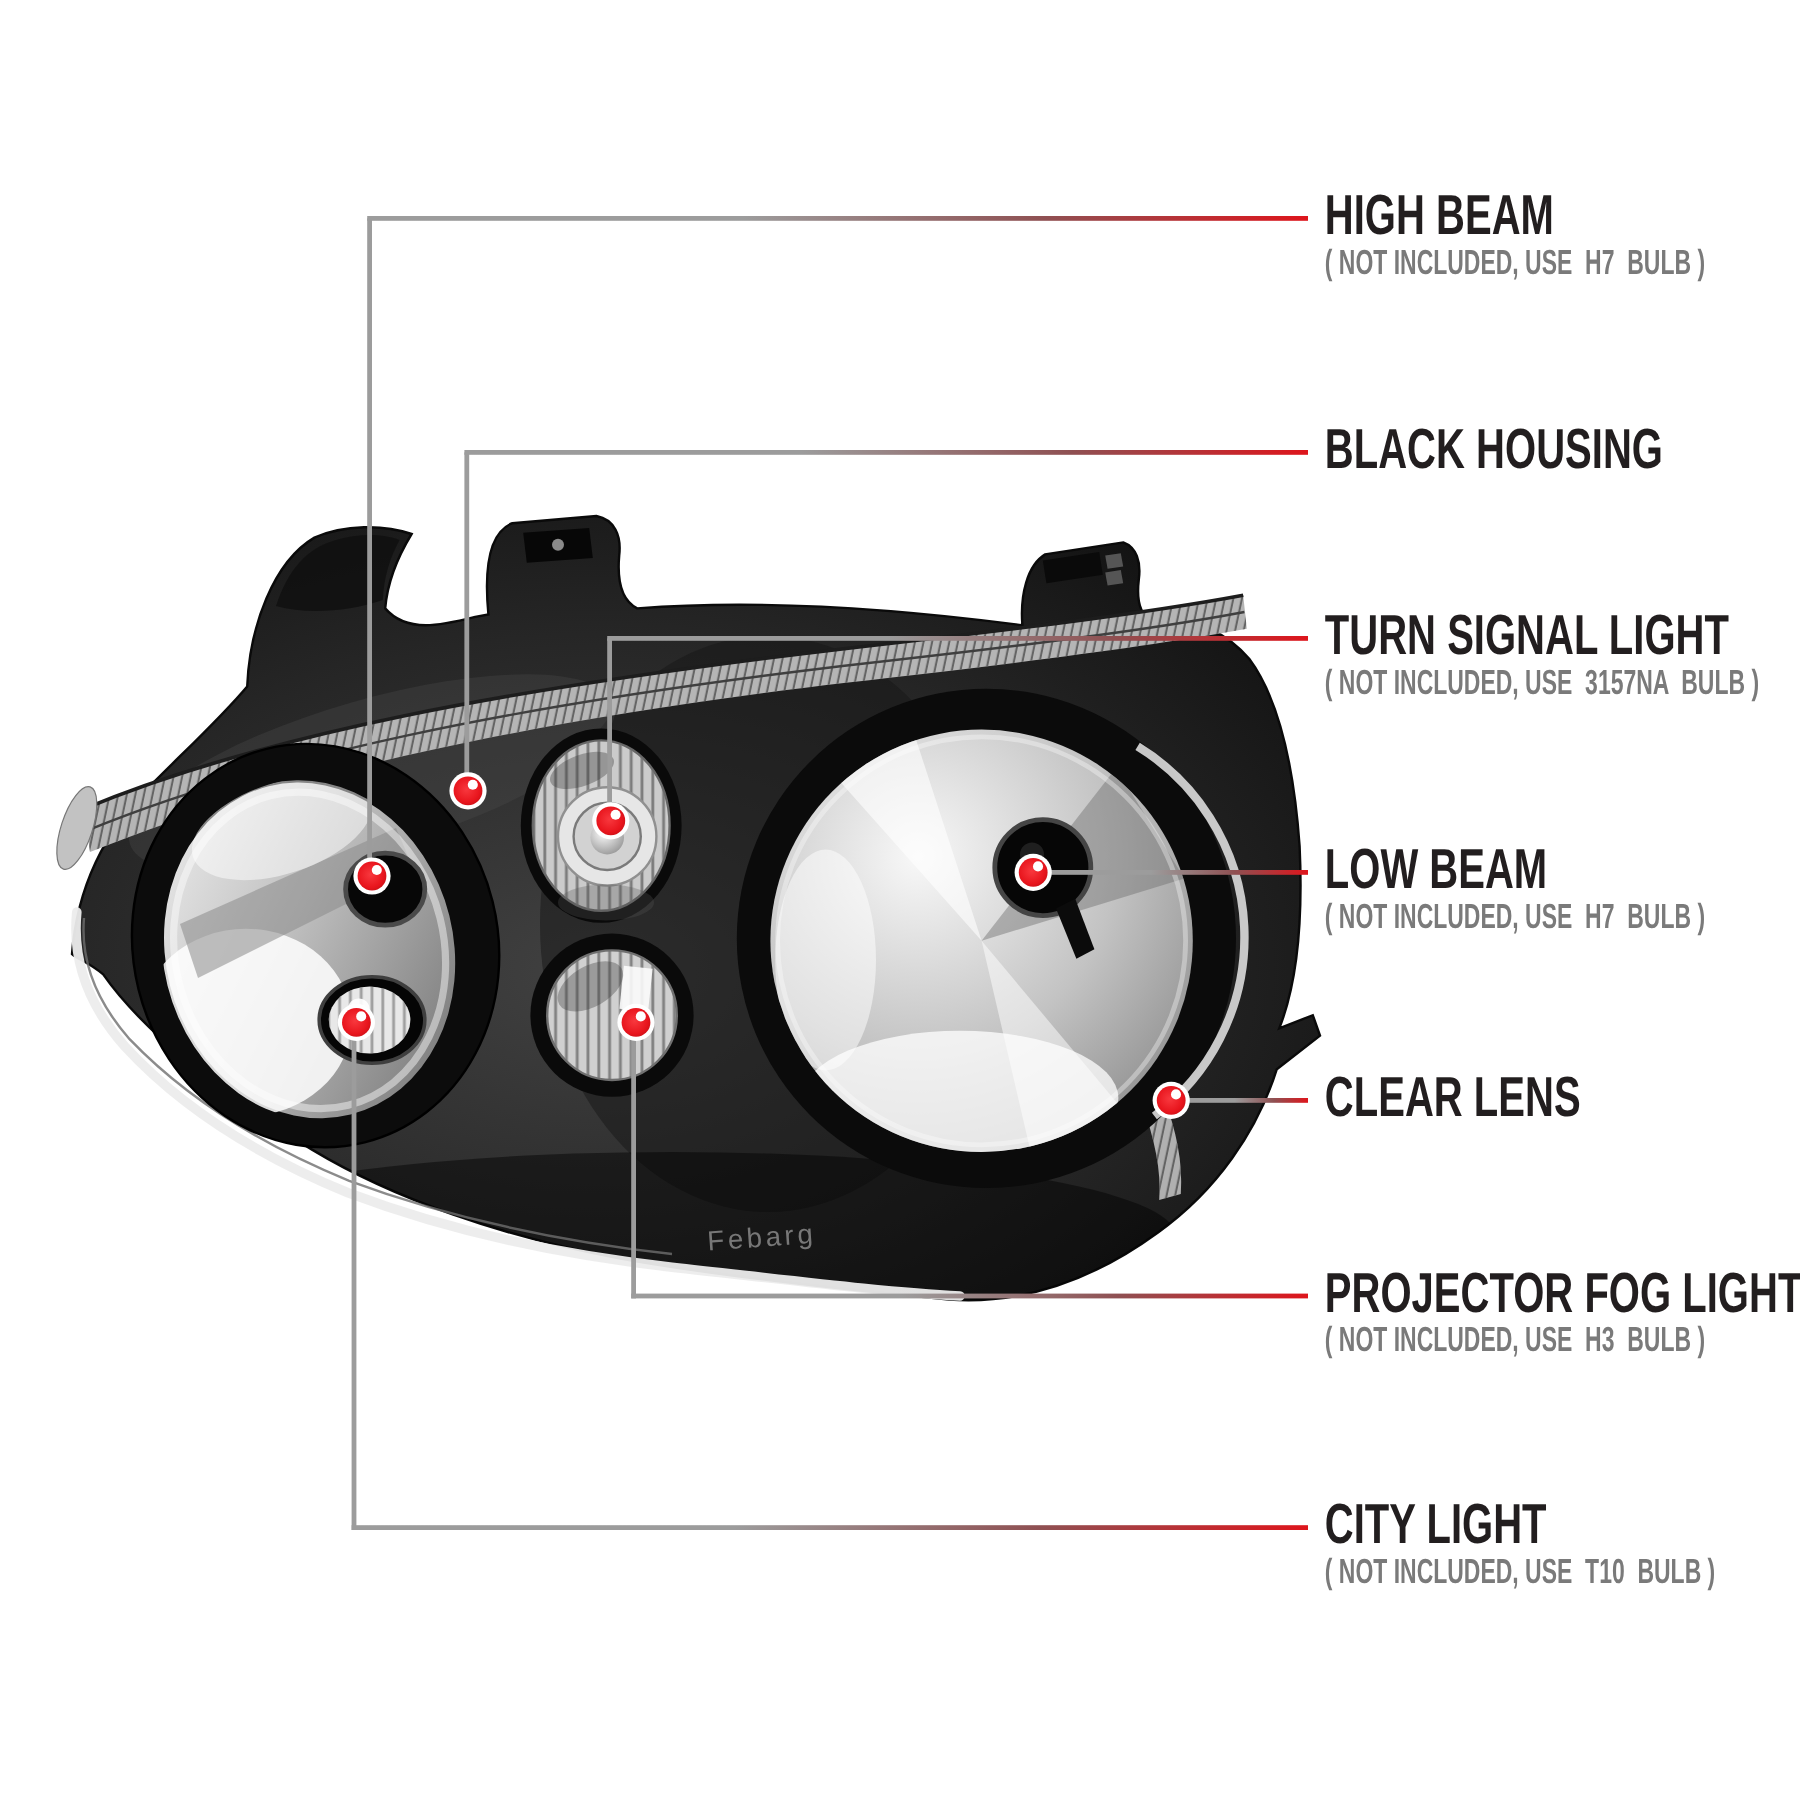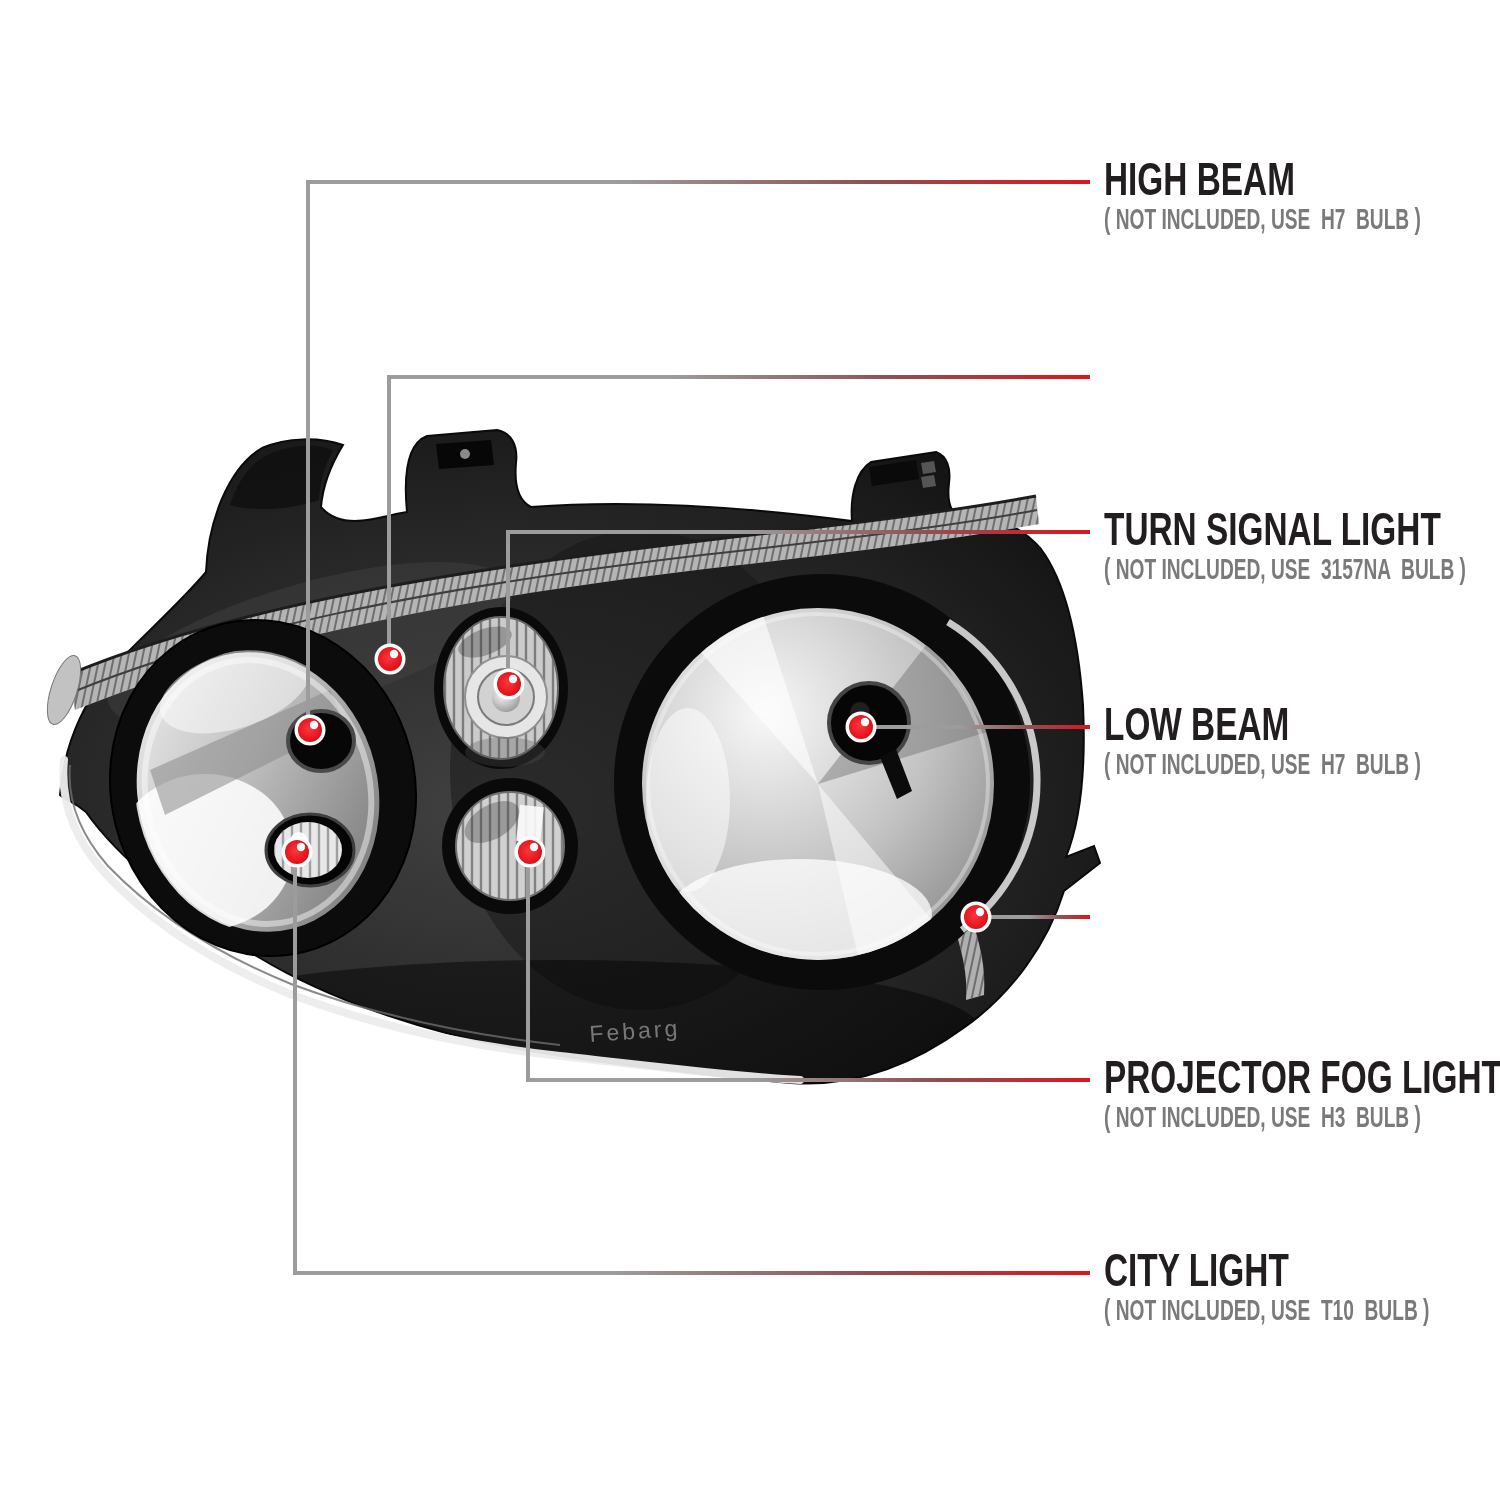--- a/index.html
+++ b/index.html
@@ -229,31 +229,39 @@
           <circle cx="4" cy="-5" r="4.2" fill="#ffffff"></circle>
       </g>
     </g>
   </svg>
 
   <div class="callout" style="top:155px">
     <div><span class="label-main">HIGH BEAM</span></div>
     <span class="label-note">( NOT INCLUDED, USE  H7  BULB )</span>
   </div>
 
+  <div class="callout" style="top:350px">
+    <div><span class="label-main">BLACK HOUSING</span></div>
+
+  </div>
 
   <div class="callout" style="top:505px">
     <div><span class="label-main">TURN SIGNAL LIGHT</span></div>
     <span class="label-note">( NOT INCLUDED, USE  3157NA  BULB )</span>
   </div>
 
   <div class="callout" style="top:700px">
     <div><span class="label-main">LOW BEAM</span></div>
     <span class="label-note">( NOT INCLUDED, USE  H7  BULB )</span>
   </div>
 
+  <div class="callout" style="top:890px">
+    <div><span class="label-main">CLEAR LENS</span></div>
+
+  </div>
 
   <div class="callout" style="top:1053px">
     <div><span class="label-main">PROJECTOR FOG LIGHT</span></div>
     <span class="label-note">( NOT INCLUDED, USE  H3  BULB )</span>
   </div>
 
   <div class="callout" style="top:1246px">
     <div><span class="label-main">CITY LIGHT</span></div>
     <span class="label-note">( NOT INCLUDED, USE  T10  BULB )</span>
   </div>

